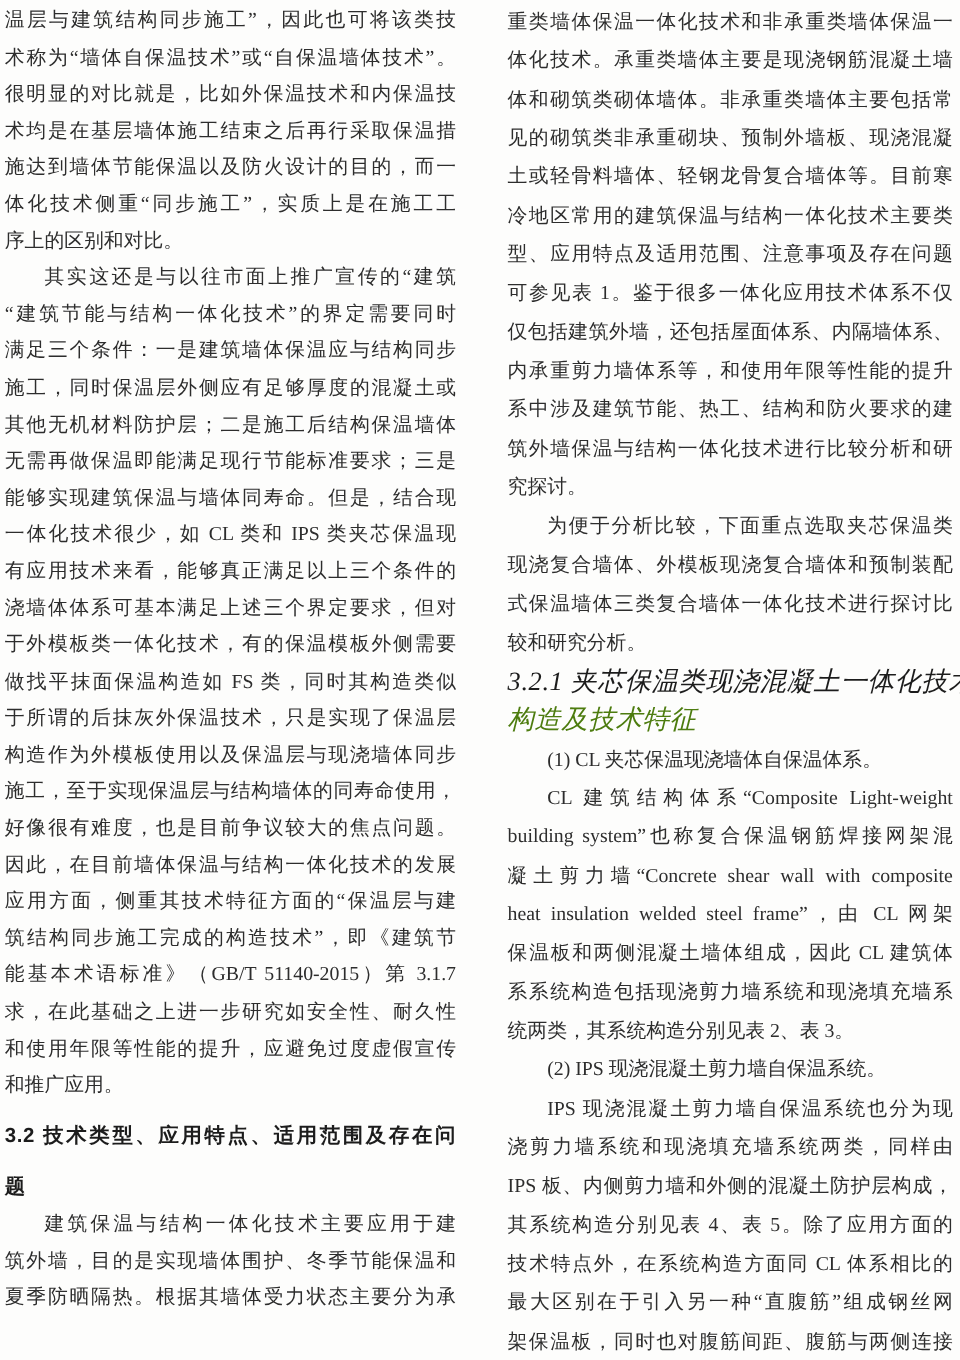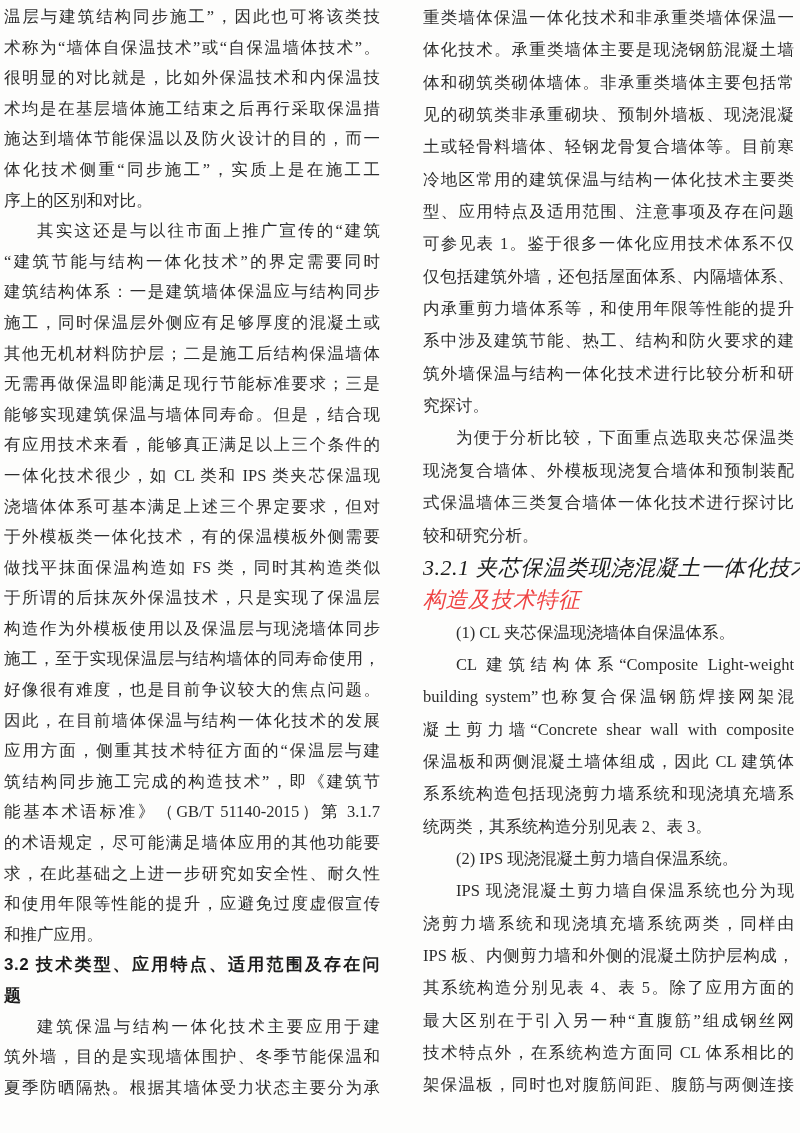--- a/index.html
+++ b/index.html
@@ -25,20 +25,21 @@
   }
   .col-left  .line { height: 30.6px; line-height: 30.6px; }
   .col-right .line { height: 32.35px; line-height: 32.35px; }
   .line.fill { text-align-last: justify; }
   .line.indent { text-indent: 33px; }
   .line.h2 {
     font-family: "Liberation Sans", "DejaVu Sans", sans-serif;
     font-weight: 700;
     font-size: 17px;
     letter-spacing: 0.5px;
+    margin-top: 12px;
   }
   .line.h3 {
     font-style: italic;
     font-size: 22px;
     letter-spacing: 0.5px;
   }
 </style>
 </head>
 <body style="background: rgb(253, 253, 252); color: rgb(45, 45, 45);">
 
@@ -46,39 +47,38 @@
   <div class="col col-left">
       <div class="line body fill">温层与建筑结构同步施工”，因此也可将该类技</div>
       <div class="line body fill">术称为“墙体自保温技术”或“自保温墙体技术”。</div>
       <div class="line body fill">很明显的对比就是，比如外保温技术和内保温技</div>
       <div class="line body fill">术均是在基层墙体施工结束之后再行采取保温措</div>
       <div class="line body fill">施达到墙体节能保温以及防火设计的目的，而一</div>
       <div class="line body fill">体化技术侧重“同步施工”，实质上是在施工工</div>
       <div class="line body">序上的区别和对比。</div>
       <div class="line body indent fill">其实这还是与以往市面上推广宣传的“建筑</div>
       <div class="line body fill">“建筑节能与结构一体化技术”的界定需要同时</div>
-      <div class="line body fill">建筑结构体系：一是建筑墙体保温应与结构同步</div>
+      <div class="line body fill">满足三个条件：一是建筑墙体保温应与结构同步</div>
       <div class="line body fill">施工，同时保温层外侧应有足够厚度的混凝土或</div>
       <div class="line body fill">其他无机材料防护层；二是施工后结构保温墙体</div>
       <div class="line body fill">无需再做保温即能满足现行节能标准要求；三是</div>
       <div class="line body fill">能够实现建筑保温与墙体同寿命。但是，结合现</div>
+      <div class="line body fill">一体化技术很少，如 CL 类和 IPS 类夹芯保温现</div>
       <div class="line body fill">有应用技术来看，能够真正满足以上三个条件的</div>
-      <div class="line body fill">一体化技术很少，如 CL 类和 IPS 类夹芯保温现</div>
       <div class="line body fill">浇墙体体系可基本满足上述三个界定要求，但对</div>
       <div class="line body fill">于外模板类一体化技术，有的保温模板外侧需要</div>
       <div class="line body fill">做找平抹面保温构造如 FS 类，同时其构造类似</div>
       <div class="line body fill">于所谓的后抹灰外保温技术，只是实现了保温层</div>
       <div class="line body fill">构造作为外模板使用以及保温层与现浇墙体同步</div>
       <div class="line body fill">施工，至于实现保温层与结构墙体的同寿命使用，</div>
       <div class="line body fill">好像很有难度，也是目前争议较大的焦点问题。</div>
       <div class="line body fill">因此，在目前墙体保温与结构一体化技术的发展</div>
       <div class="line body fill">应用方面，侧重其技术特征方面的“保温层与建</div>
       <div class="line body fill">筑结构同步施工完成的构造技术”，即《建筑节</div>
       <div class="line body fill">能基本术语标准》（GB/T 51140-2015）第 3.1.7</div>
-      <div class="line body fill">的术语规定，尽可能满足墙体应用的其他功能要</div>
       <div class="line body fill">求，在此基础之上进一步研究如安全性、耐久性</div>
       <div class="line body fill">和使用年限等性能的提升，应避免过度虚假宣传</div>
       <div class="line body">和推广应用。</div>
       <div class="line h2 fill" style="color: rgb(28, 28, 28);">3.2  技术类型、应用特点、适用范围及存在问</div>
       <div class="line h2" style="color: rgb(28, 28, 28);">题</div>
       <div class="line body indent fill">建筑保温与结构一体化技术主要应用于建</div>
       <div class="line body fill">筑外墙，目的是实现墙体围护、冬季节能保温和</div>
       <div class="line body fill">夏季防晒隔热。根据其墙体受力状态主要分为承</div>
     </div>
   <div class="col col-right">
@@ -93,30 +93,31 @@
       <div class="line body fill">仅包括建筑外墙，还包括屋面体系、内隔墙体系、</div>
       <div class="line body fill">内承重剪力墙体系等，和使用年限等性能的提升</div>
       <div class="line body fill">系中涉及建筑节能、热工、结构和防火要求的建</div>
       <div class="line body fill">筑外墙保温与结构一体化技术进行比较分析和研</div>
       <div class="line body">究探讨。</div>
       <div class="line body indent fill">为便于分析比较，下面重点选取夹芯保温类</div>
       <div class="line body fill">现浇复合墙体、外模板现浇复合墙体和预制装配</div>
       <div class="line body fill">式保温墙体三类复合墙体一体化技术进行探讨比</div>
       <div class="line body">较和研究分析。</div>
       <div class="line h3" style="color: rgb(28, 28, 28);">3.2.1 夹芯保温类现浇混凝土一体化技术系统</div>
-      <div class="line h3" style="color: #ef4444;">构造及技术特征</div>
+      <div class="line h3" style="color: #4d7c0f;">构造及技术特征</div>
       <div class="line body indent">(1) CL 夹芯保温现浇墙体自保温体系。</div>
       <div class="line body indent fill">CL 建筑结构体系“Composite Light-weight</div>
       <div class="line body fill">building system”也称复合保温钢筋焊接网架混</div>
       <div class="line body fill">凝土剪力墙“Concrete shear wall with composite</div>
+      <div class="line body fill">heat insulation welded steel frame”，由 CL 网架</div>
       <div class="line body fill">保温板和两侧混凝土墙体组成，因此 CL 建筑体</div>
       <div class="line body fill">系系统构造包括现浇剪力墙系统和现浇填充墙系</div>
       <div class="line body">统两类，其系统构造分别见表 2、表 3。</div>
       <div class="line body indent">(2) IPS 现浇混凝土剪力墙自保温系统。</div>
       <div class="line body indent fill">IPS 现浇混凝土剪力墙自保温系统也分为现</div>
       <div class="line body fill">浇剪力墙系统和现浇填充墙系统两类，同样由</div>
       <div class="line body fill">IPS 板、内侧剪力墙和外侧的混凝土防护层构成，</div>
       <div class="line body fill">其系统构造分别见表 4、表 5。除了应用方面的</div>
+      <div class="line body fill">技术特点外，在系统构造方面同 CL 体系相比的</div>
       <div class="line body fill">最大区别在于引入另一种“直腹筋”组成钢丝网</div>
-      <div class="line body fill">技术特点外，在系统构造方面同 CL 体系相比的</div>
       <div class="line body fill">架保温板，同时也对腹筋间距、腹筋与两侧连接</div>
     </div>
 </div>
 
 </body></html>

